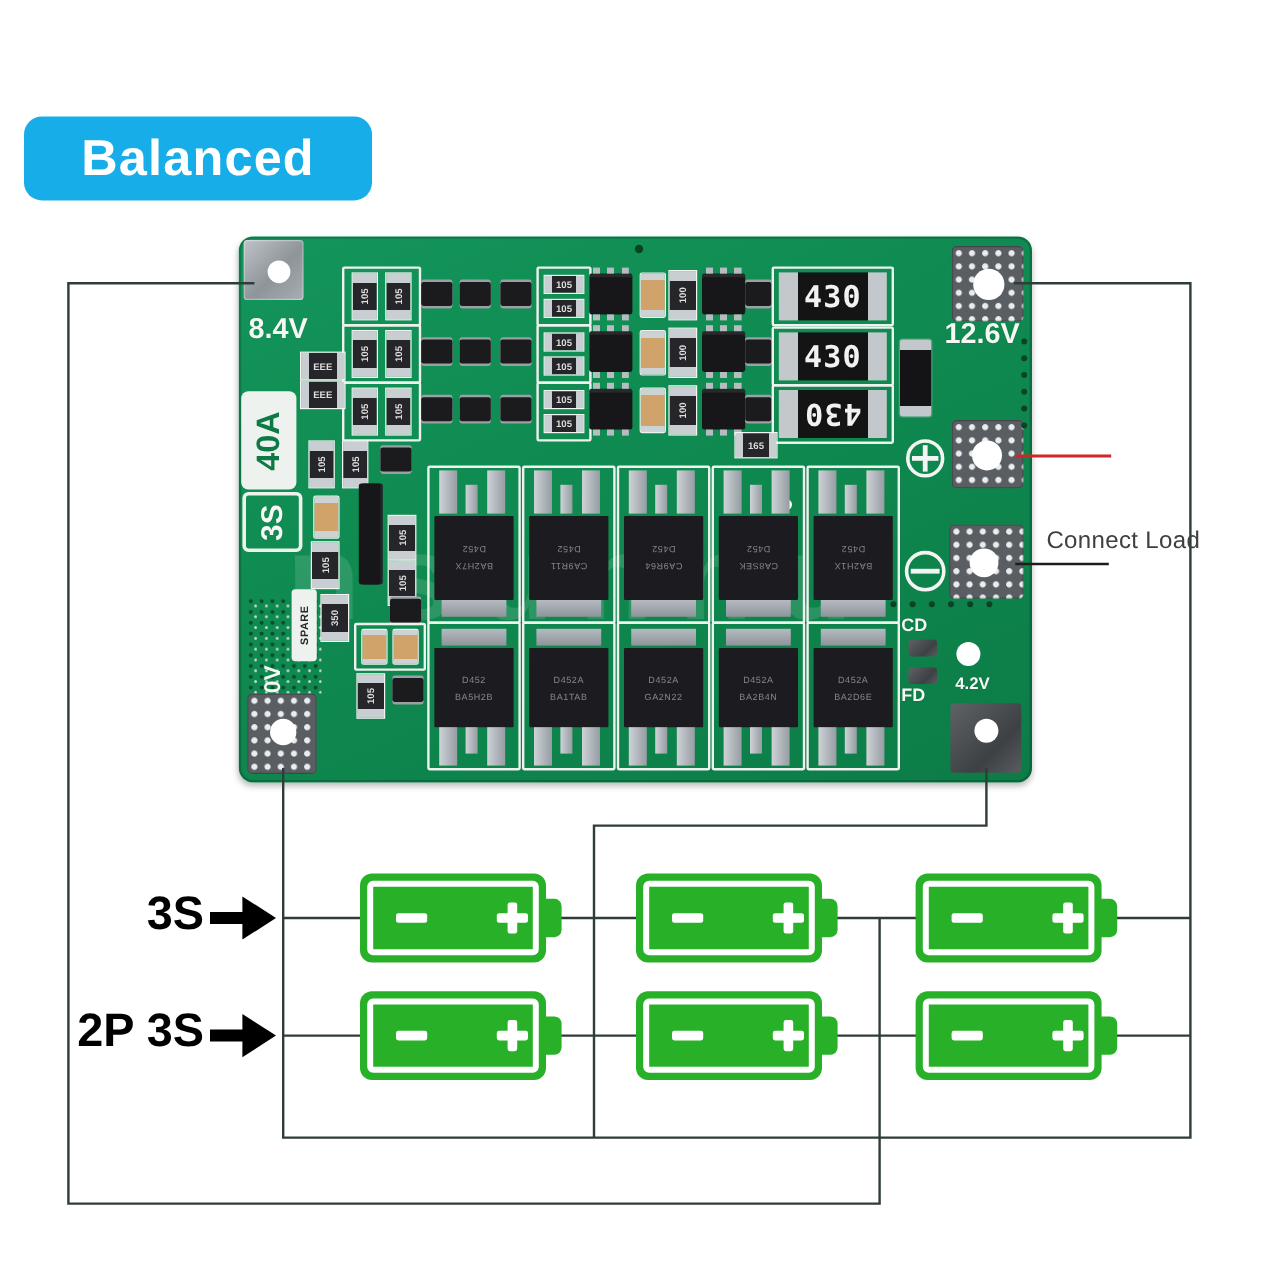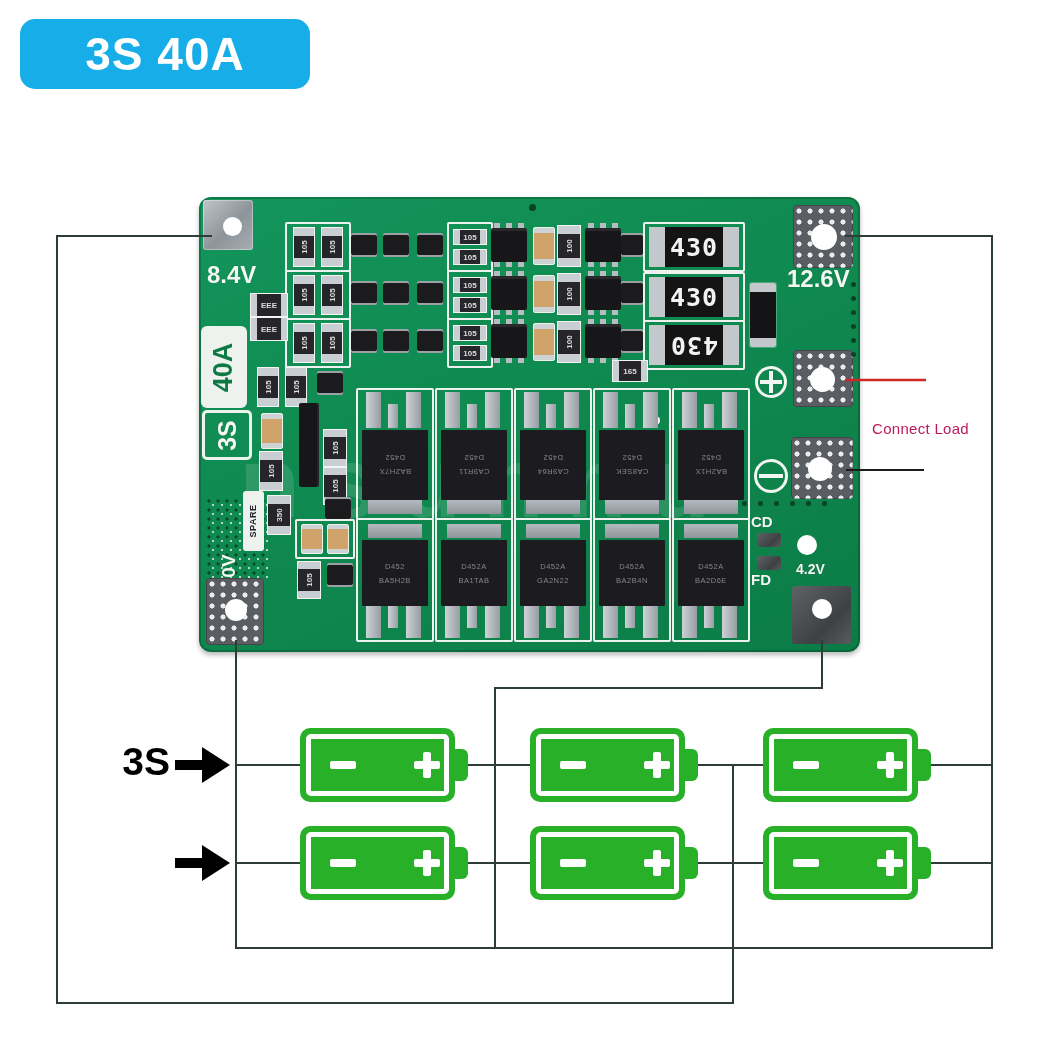--- a/index.html
+++ b/index.html
@@ -66,21 +66,21 @@
 
   
   .batt{position:absolute;width:155px;height:74px;background:#29b029;border-radius:10px}
   .batt::before{content:"";position:absolute;inset:6px;border:5px solid #fff;border-radius:5px}
   .batt .nub{position:absolute;right:-13px;top:21px;width:14px;height:32px;background:#29b029;border-radius:0 6px 6px 0}
   .batt .bminus{position:absolute;left:30px;top:33px;width:26px;height:8px;background:#fff;border-radius:2px}
   .batt .bplus1{position:absolute;left:114px;top:33px;width:26px;height:8px;background:#fff;border-radius:2px}
   .batt .bplus2{position:absolute;left:123px;top:24px;width:8px;height:26px;background:#fff;border-radius:2px}
 
   .rowlab{position:absolute;width:170px;text-align:right;font-size:39px;font-weight:600;color:#000;white-space:nowrap}
-  .connect-load{position:absolute;left:872px;top:420px;font-size:15px;color:#be185d;letter-spacing:.3px}
+  .connect-load{position:absolute;left:872px;top:440px;font-size:20px;color:#404040;letter-spacing:.3px}
   svg.wires{position:absolute;left:0;top:0;pointer-events:none}
 </style>
 </head>
 <body>
 
 <div class="canvas">
 
   <div class="board">
     <div class="wm">nsunnu</div>
 
@@ -429,27 +429,28 @@
         <div class="bplus2"></div>
       </div>
       <div class="batt" style="left: 763px; top: 826px;">
         <div class="nub"></div>
         <div class="bminus"></div>
         <div class="bplus1"></div>
         <div class="bplus2"></div>
       </div>
     </div>
 
-  <div class="badge badge1">
-    <span>3S 40A</span>
+  <div class="badge badge2">
+    <span>Balanced</span>
   </div>
 
   <div class="connect-load">Connect Load</div>
 
   <div class="rowlab" style="left:0;top:740px">3S</div>
+  <div class="rowlab" style="left:0;top:838px">2P 3S</div>
 
   <svg class="abs" style="left:173px;top:744px" width="58" height="42" viewBox="0 0 58 42">
     <line x1="2" y1="21" x2="35" y2="21" stroke="#000" stroke-width="10"></line>
       <polygon points="29,3 57,21 29,39" fill="#000"></polygon>
   </svg>
   <svg class="abs" style="left:173px;top:842px" width="58" height="42" viewBox="0 0 58 42">
     <line x1="2" y1="21" x2="35" y2="21" stroke="#000" stroke-width="10"></line>
       <polygon points="29,3 57,21 29,39" fill="#000"></polygon>
   </svg>
 </div>

